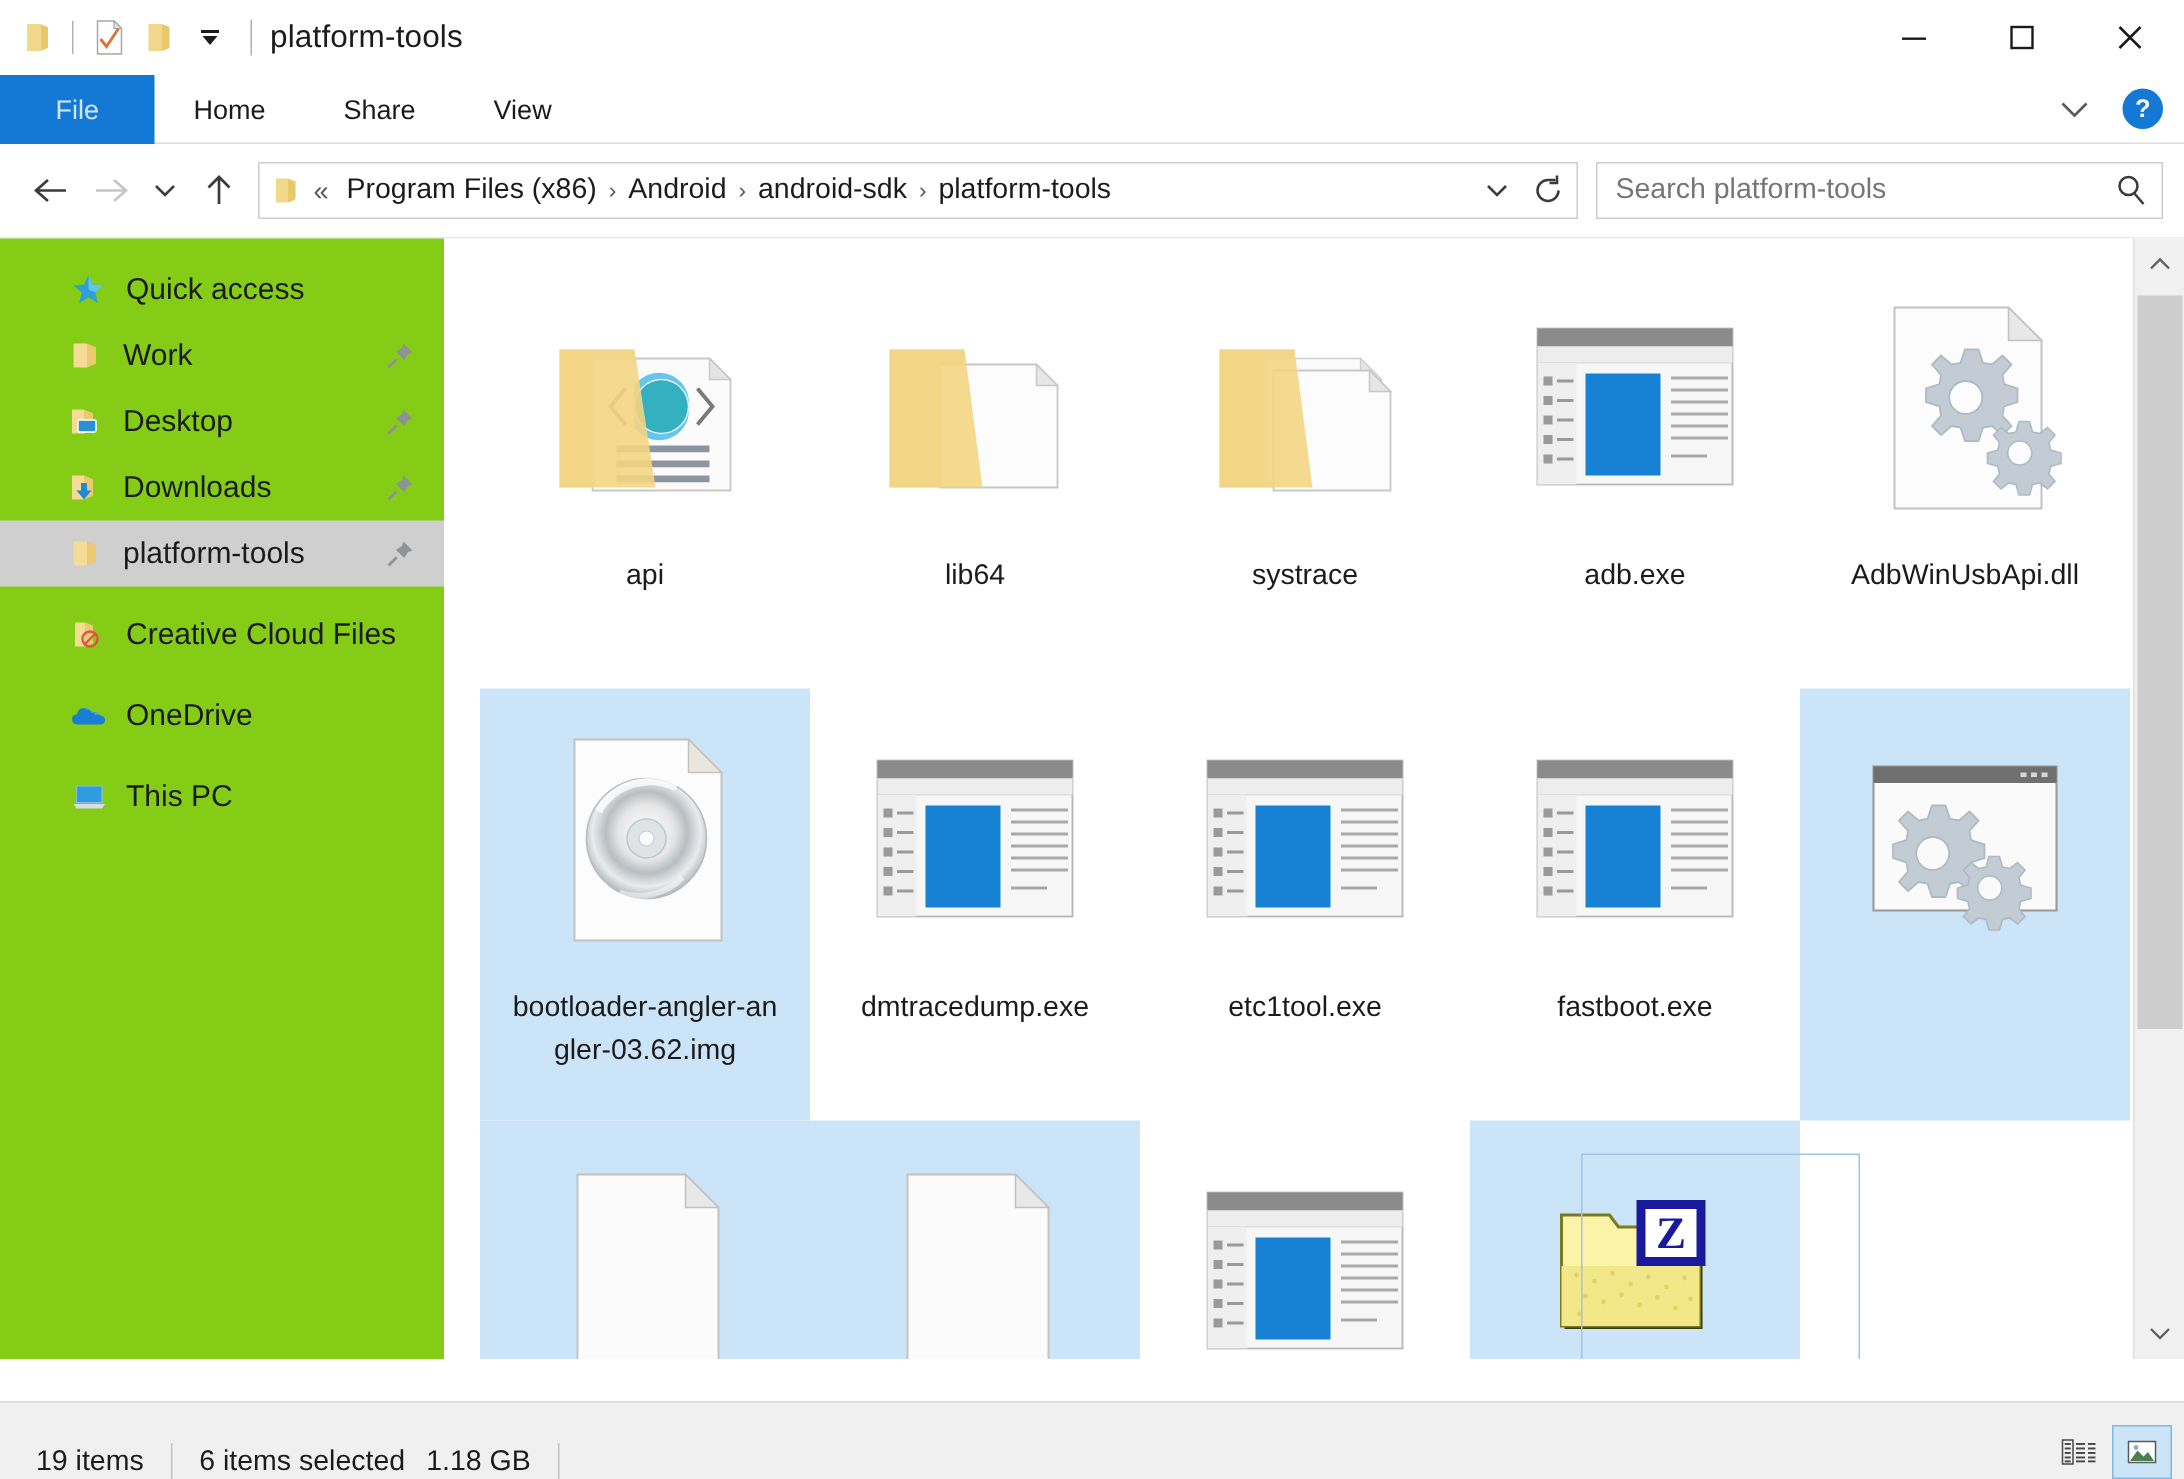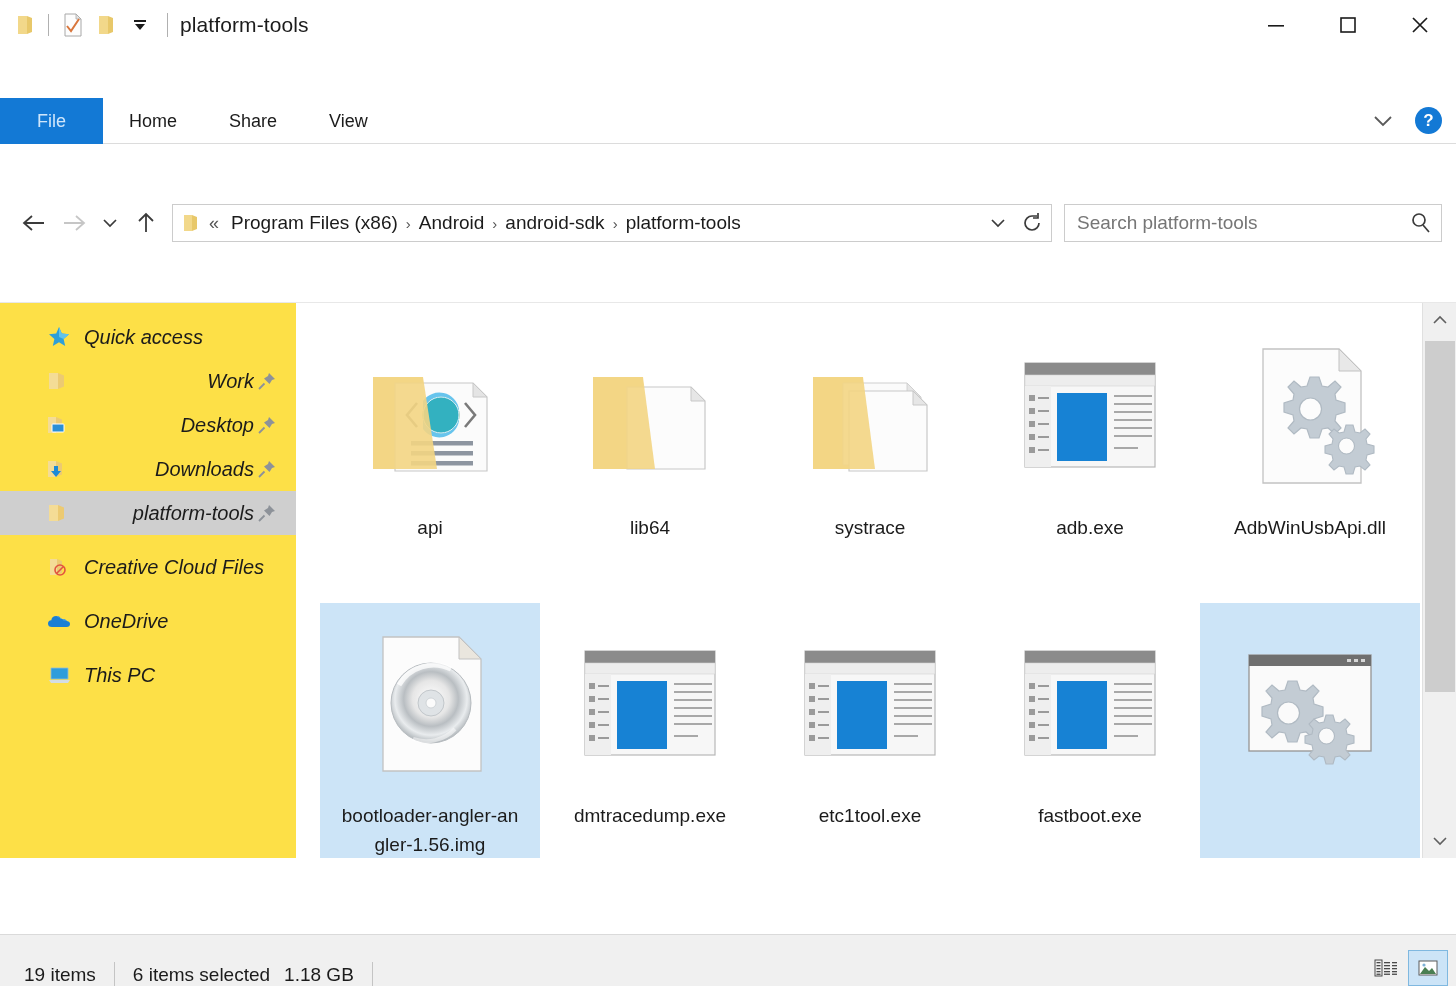--- a/index.html
+++ b/index.html
@@ -4,21 +4,21 @@
 <title>platform-tools</title>
 <style>
   * { box-sizing: border-box; margin: 0; padding: 0; }
   html, body {
     width: 1456px; height: 986px;
     font-family: "Liberation Sans", sans-serif;
     background: #ffffff;
     overflow: hidden;
     -webkit-font-smoothing: antialiased;
   }
-  .window { width: 1456px; height: 986px; display: flex; flex-direction: column; background:#fff;gap:48px; }
+  .window { width: 1456px; height: 986px; display: flex; flex-direction: column; background:#fff; }
 
   
   .titlebar {
     height: 50px; display: flex; align-items: center;
     background: #ffffff; flex-shrink: 0; padding-left: 8px;
   }
   .qat { display: flex; align-items: center; gap: 0px; }
   .qat-btn { width: 34px; height: 34px; display:flex; align-items:center; justify-content:center; }
   .qat-sep { width: 1px; height: 22px; background: #b0b0b0; margin: 0 6px; }
   .title-sep { width: 1px; height: 24px; background: #b0b0b0; margin: 0 12px 0 10px; }
@@ -85,33 +85,33 @@
     flex: 1; border: none; outline: none; font-size: 19px; color: #0369a1;
     font-family: "Liberation Sans", sans-serif; background: transparent;
   }
   .search-input::placeholder { color: #767676; }
 
   
   .body { flex: 1; display: flex; min-height: 0; border-top: 1px solid #e8e8e8; }
 
   
   .sidebar {
-    width: 296px; flex-shrink: 0; background: #fde047; padding-top: 12px;
-    overflow: hidden; position: relative; font-style: italic;
+    width: 296px; flex-shrink: 0; background: #84cc16; padding-top: 12px;
+    overflow: hidden; position: relative;
   }
   .nav-item {
     height: 44px; display: flex; align-items: center; padding-right: 16px;
     font-size: 20px; color: #1b1b1b; white-space: nowrap;
   }
   .nav-item.selected { background: #cfcfcf; }
   .nav-icon { width: 34px; display: flex; align-items: center; justify-content: center; flex-shrink: 0; }
   .nav-label { margin-left: 8px; flex: 1; overflow: hidden; text-overflow: ellipsis; }
   .nav-pin { width: 26px; display:flex; align-items:center; justify-content:center; flex-shrink:0; }
   .lvl0 { padding-left: 42px; }
-  .lvl1 { padding-left: 40px; text-align: right; }
+  .lvl1 { padding-left: 40px; }
   .gap { height: 10px; }
 
   
   .content {
     flex: 1; position: relative; overflow: hidden; background: #fff; min-width: 0;
   }
   .grid {
     display: flex; flex-wrap: wrap; align-content: flex-start;
     padding: 12px 0 0 24px;
   }
@@ -545,21 +545,21 @@
                   <stop offset="100%" stop-color="#aeb4b8"></stop>
                 </radialGradient>
               </defs>
               <circle cx="76" cy="74" r="40" fill="url(#discg)" stroke="#b6bbbf" stroke-width="1"></circle>
               <circle cx="76" cy="74" r="13" fill="#dfe3e6" stroke="#c2c7cb" stroke-width="1"></circle>
               <circle cx="76" cy="74" r="5" fill="#fbfbfb" stroke="#c8cdd1" stroke-width="0.8"></circle>
               <path d="M44 56 A40 40 0 0 1 96 40" fill="none" stroke="#ffffff" stroke-width="5" opacity="0.75"></path>
               <path d="M100 100 A40 40 0 0 1 58 110" fill="none" stroke="#ffffff" stroke-width="4" opacity="0.5"></path>
             </svg>
           </div>
-          <div class="label">bootloader-angler-angler-1.56.img</div>
+          <div class="label">bootloader-angler-angler-03.62.img</div>
         </div>
 
         <div class="cell">
           <div class="icon-wrap">
             <svg width="150" height="130" viewBox="0 0 150 130">
               <rect x="10" y="12" width="130" height="104" fill="#f7f7f7" stroke="#b7b7b7" stroke-width="1.2"></rect>
               <rect x="10" y="12" width="130" height="12" fill="#8b8b8b"></rect>
               <rect x="10" y="24" width="130" height="11" fill="#ededed" stroke="#d2d2d2" stroke-width="0.6"></rect>
               <rect x="10" y="35" width="26" height="81" fill="#efefef"></rect>
               <g fill="#9a9a9a">

